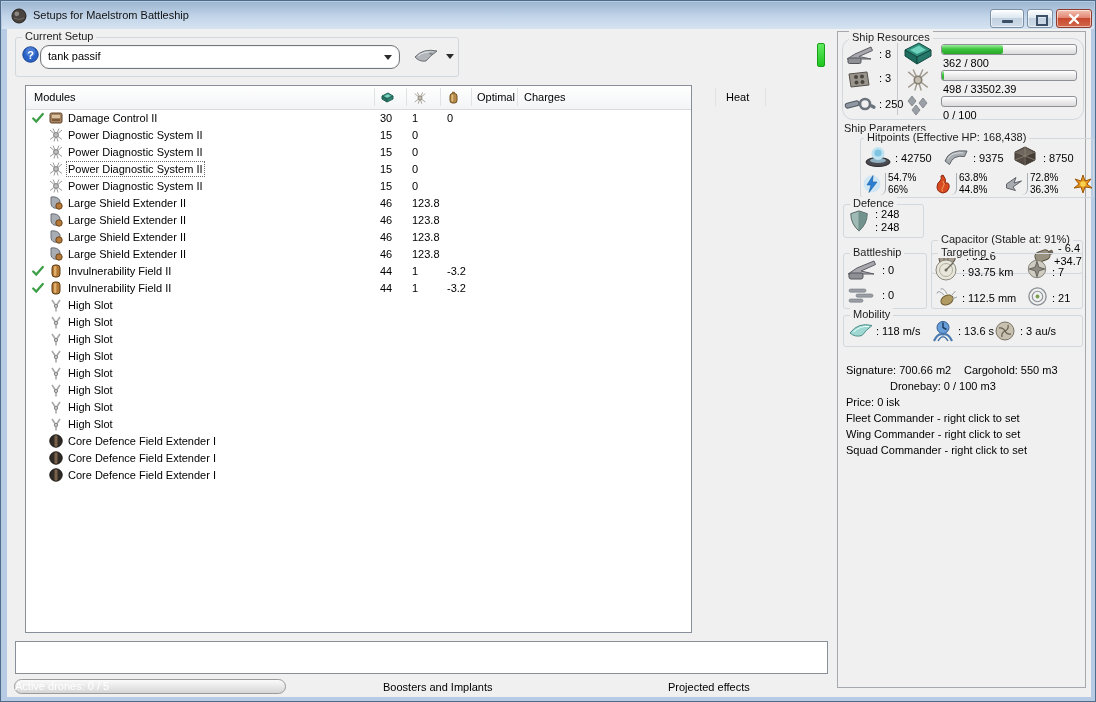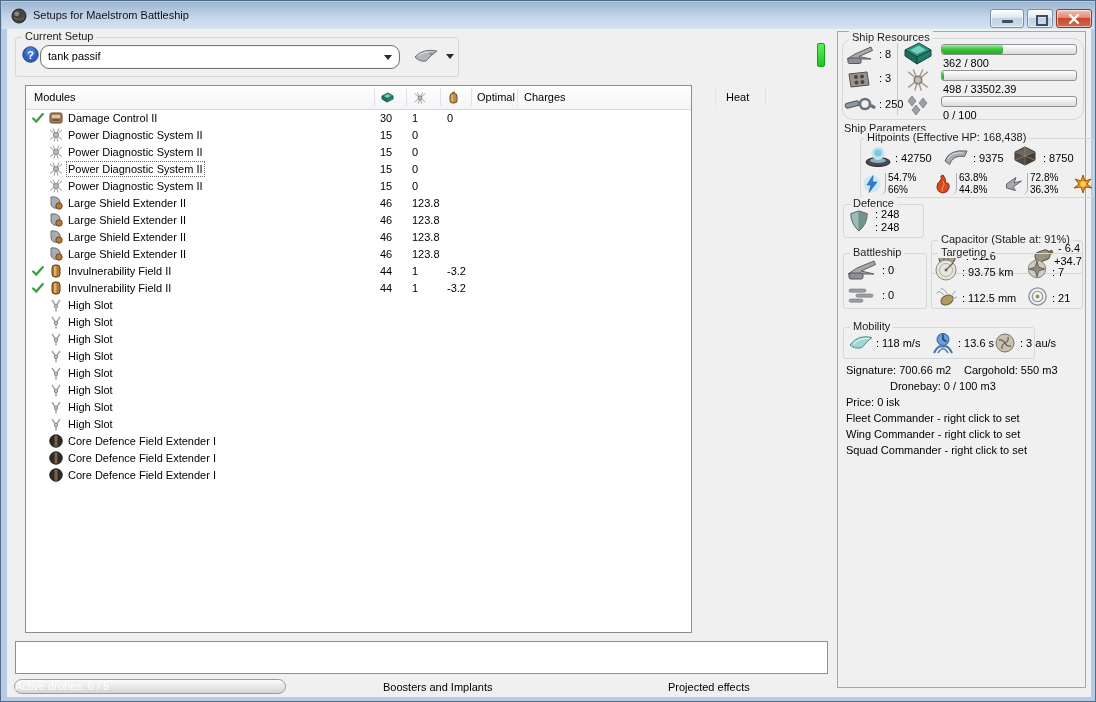--- a/index.html
+++ b/index.html
@@ -675,21 +675,21 @@
         <span class="icon" style="left:95px;top:32px;">
           <svg width="21" height="21" viewBox="0 0 22 22">
               <circle cx="11" cy="11" r="9" fill="none" stroke="#8a9096" stroke-width="1.4"></circle>
               <circle cx="11" cy="11" r="5.5" fill="none" stroke="#8a9096" stroke-width="1.2"></circle>
               <circle cx="11" cy="11" r="2" fill="#7aa04e"></circle>
             </svg>
         </span>
         <span class="txt" style="left:120px;top:38px;">: 21</span>
       </div>
 
-      <div class="gbox" style="left:5px;top:295px;width:192px;height:32px;">
+      <div class="gbox" style="left:5px;top:283px;width:240px;height:32px;">
         <span class="glabel">Mobility</span>
         <span class="icon" style="left:4px;top:4px;">
           <svg width="26" height="20" viewBox="0 0 26 20">
               <path d="M2 13 Q10 2 24 5.5 Q18 10 14 15.5 Q7 17.5 2 13" fill="#9fd8d2" stroke="#4e8e88"></path>
               <path d="M5.5 12 Q12 5.5 21 6.5" stroke="#eafffc" fill="none"></path>
             </svg>
         </span>
         <span class="txt" style="left:32px;top:9px;">: 118 m/s</span>
         <span class="icon" style="left:86px;top:2px;">
           <svg width="26" height="26" viewBox="0 0 26 26">

